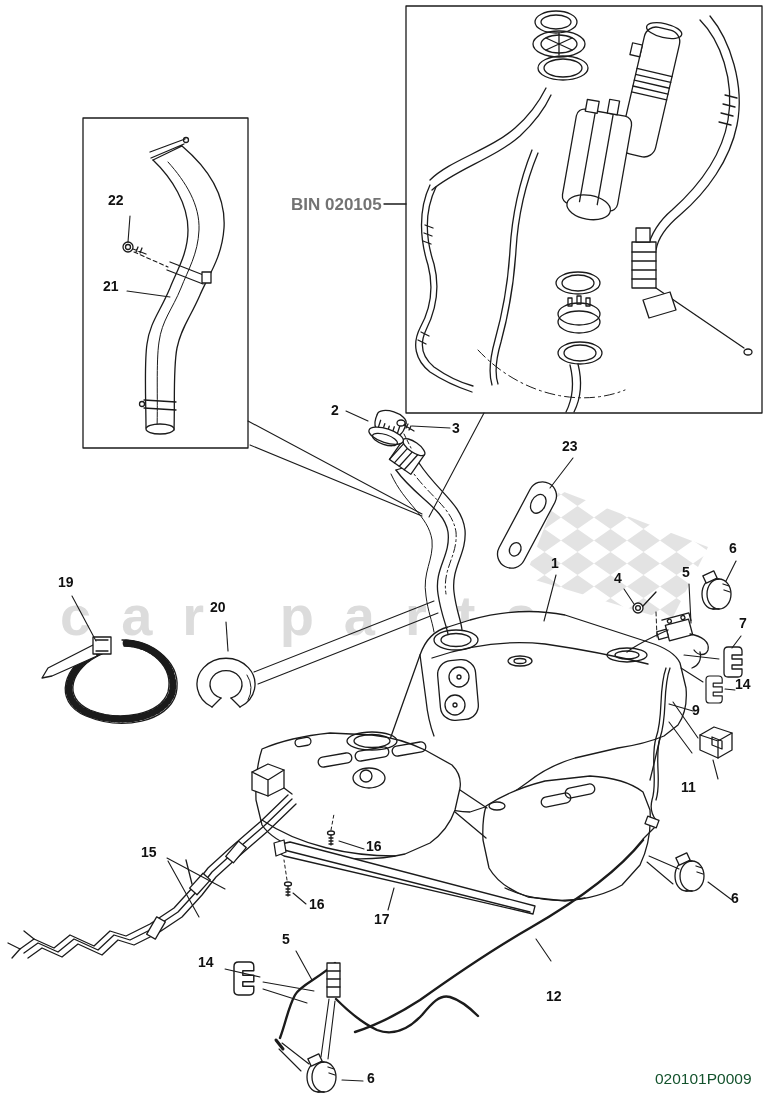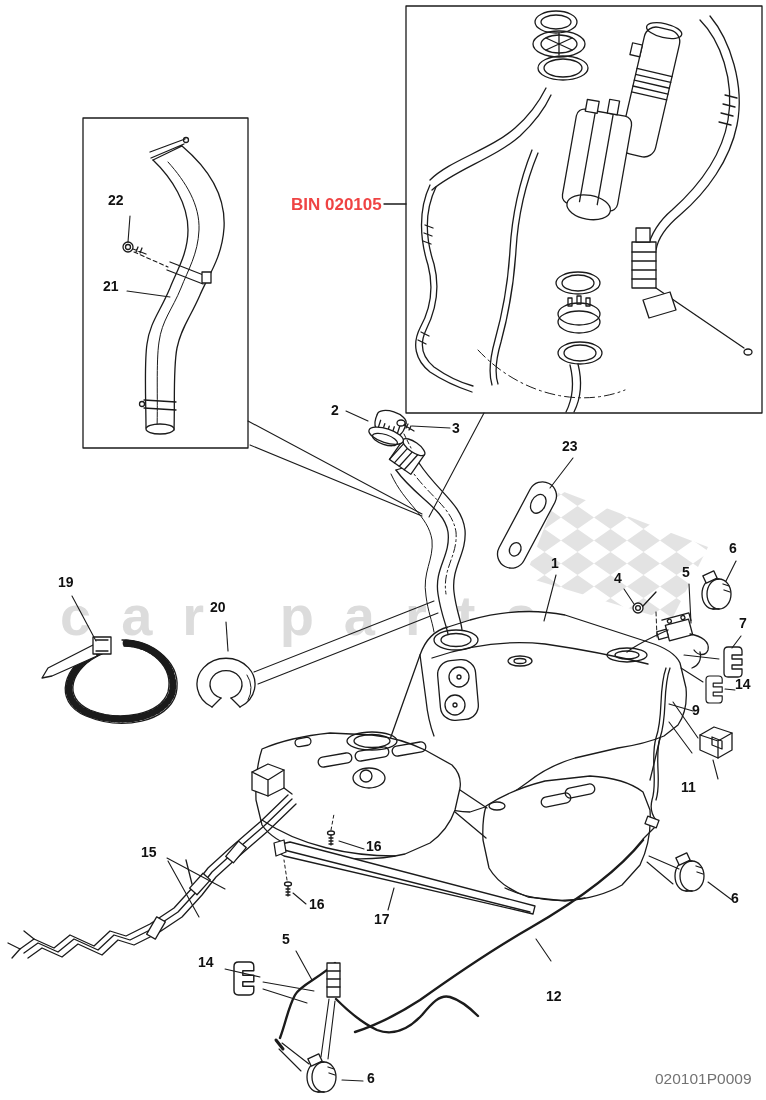--- a/index.html
+++ b/index.html
@@ -4,22 +4,22 @@
 <style>
   html,body{margin:0;padding:0;background:#ffffff;}
   #stage{position:relative;width:766px;height:1100px;background:#ffffff;overflow:hidden;
          font-family:"Liberation Sans", sans-serif;}
   .wm-brand{position:absolute;left:50px;top:474px;font-size:112px;font-weight:bold;
             letter-spacing:-4px;color:#f8d8d8;line-height:1;user-select:none;}
   .wm-tag{position:absolute;left:60px;top:588px;font-size:56px;font-weight:bold;
           letter-spacing:30px;color:#dcdcdc;line-height:1;user-select:none;}
   svg.art{position:absolute;left:0;top:0;z-index:2;}
   .callout{position:absolute;z-index:3;font-weight:bold;font-size:14px;color:#111;line-height:1;}
-  .ref-label{position:absolute;z-index:3;font-weight:bold;font-size:17px;color:#ef4444;line-height:1;}
-  .doc-code{position:absolute;z-index:3;font-size:15.5px;color:#737373;line-height:1;}
+  .ref-label{position:absolute;z-index:3;font-weight:bold;font-size:17px;color:#737373;line-height:1;}
+  .doc-code{position:absolute;z-index:3;font-size:15.5px;color:#14532d;line-height:1;}
 </style>
 </head>
 <body>
 
 <div id="stage">
 
   <div class="wm-tag">car parts</div>
 
   <svg class="art" width="766" height="1100" viewBox="0 0 766 1100">
     <defs>

